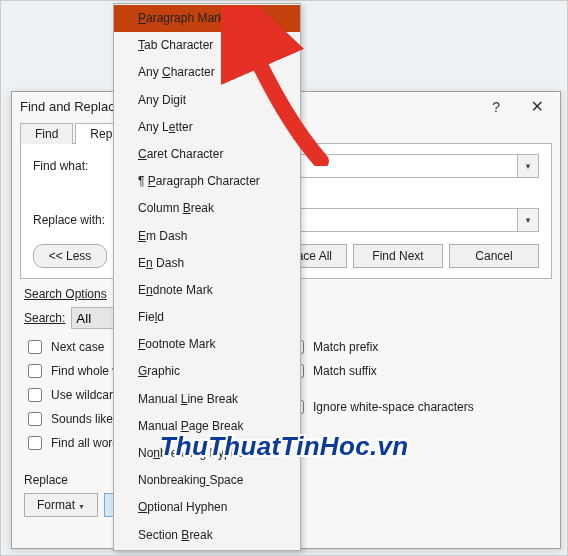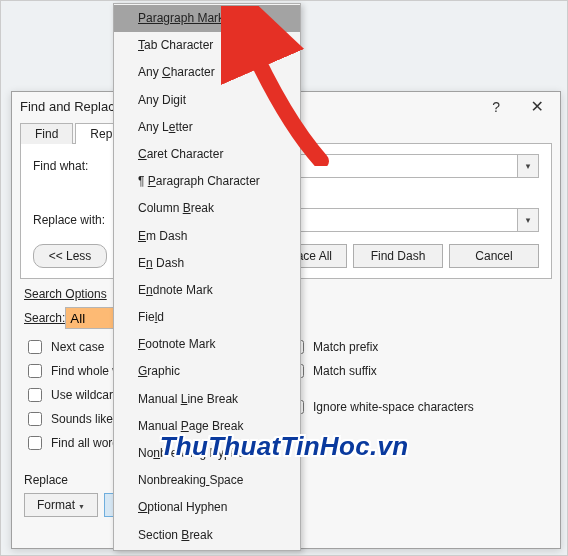--- a/index.html
+++ b/index.html
@@ -17,36 +17,36 @@
   .field{flex:1;position:relative;}
   .field input{width:100%;height:24px;border:1px solid #b5b5b5;box-sizing:border-box;padding:0 22px 0 4px;font-family:inherit;font-size:12px;}
   .field .dd{position:absolute;right:1px;top:1px;width:20px;height:22px;border-left:1px solid #b5b5b5;background:#f2f2f2;display:flex;align-items:center;justify-content:center;font-size:9px;color:#444;}
   .btnrow{display:flex;gap:6px;justify-content:flex-end;margin:8px 0 4px;}
   .btn,.btn-sm{background:#f1f1f1;border:1px solid #adadad;padding:4px 0;text-align:center;min-width:88px;}
   .btn-sm{min-width:72px;font-size:12px;}
   .btn-less{min-width:72px;border-radius:10px;}
   .opts{padding:8px 12px 0;}
   .opts-title{text-decoration:underline;margin-bottom:6px;}
   .opts-row{display:flex;align-items:center;margin-bottom:8px;}
-  .opts-row .lab{text-decoration:underline;}
-  .opts-row select{border:1px solid #b5b5b5;height:22px;min-width:70px;background:#fdba74;font-family:inherit;}
+  .opts-row .lab{text-decoration:underline;margin-right:6px;}
+  .opts-row select{border:1px solid #b5b5b5;height:22px;min-width:70px;background:#e5e5e5;font-family:inherit;}
   .cols{display:flex;padding:0 12px 8px;}
   .col{flex:1;}
   .chk{display:flex;align-items:center;gap:6px;margin-bottom:4px;}
   .chk input{width:14px;height:14px;}
   .replace-section{padding:8px 12px 10px;}
   .replace-title{margin-bottom:6px;}
   .replace-btns{display:flex;gap:6px;}
   .special{background:#d6e7f4;border:1px solid #6faedd;min-width:76px;position:relative;}
   .drop{font-size:7px;margin-left:3px;color:#444}
   .nof{color:#888;border-color:#ccc;}
   
   .menu{position:absolute;left:112px;top:2px;width:186px;background:#f4f4f4;border:1px solid #b0b0b0;box-shadow:2px 2px 6px rgba(0,0,0,.2);z-index:50;padding:1px 0;}
   .menu-item{padding:4px 18px 4px 24px;font-size:12px;white-space:nowrap;line-height:1.6;}
-  .menu-item.hi{background:#a3a3a3;text-decoration:underline;}
+  .menu-item.hi{background:#c2410c;}
   .u{text-decoration:underline;}
   
   .arrow{position:absolute;left:220px;top:5px;width:110px;height:160px;z-index:60;pointer-events:none;}
   
   .wm{position:absolute;left:50%;top:430px;transform:translateX(-50%);font-size:26px;font-weight:700;color:#0a3a9e;letter-spacing:.3px;z-index:70;font-style:italic;text-shadow:-2px 0 #fff,2px 0 #fff,0 -2px #fff,0 2px #fff,-2px -2px #fff,2px 2px #fff,-2px 2px #fff,2px -2px #fff;}
 </style>
 </head>
 <body>
 <div class="stage">
 
@@ -83,21 +83,21 @@
       </div>
     </div>
 
     <div class="btnrow" style="justify-content:space-between;">
       <div style="display:flex;">
         <div class="btn btn-less">&lt;&lt; Less</div>
       </div>
       <div style="display:flex;gap:6px;">
         <div class="btn" style="visibility:hidden">Replace</div>
         <div class="btn">Replace All</div>
-        <div class="btn">Find Dash</div>
+        <div class="btn">Find Next</div>
         <div class="btn">Cancel</div>
       </div>
     </div>
   </div>
 
   <div class="opts">
     <div class="opts-title">Search Options</div>
     <div class="opts-row">
       <span class="lab">Search:</span>
       <select><option>All</option></select>

